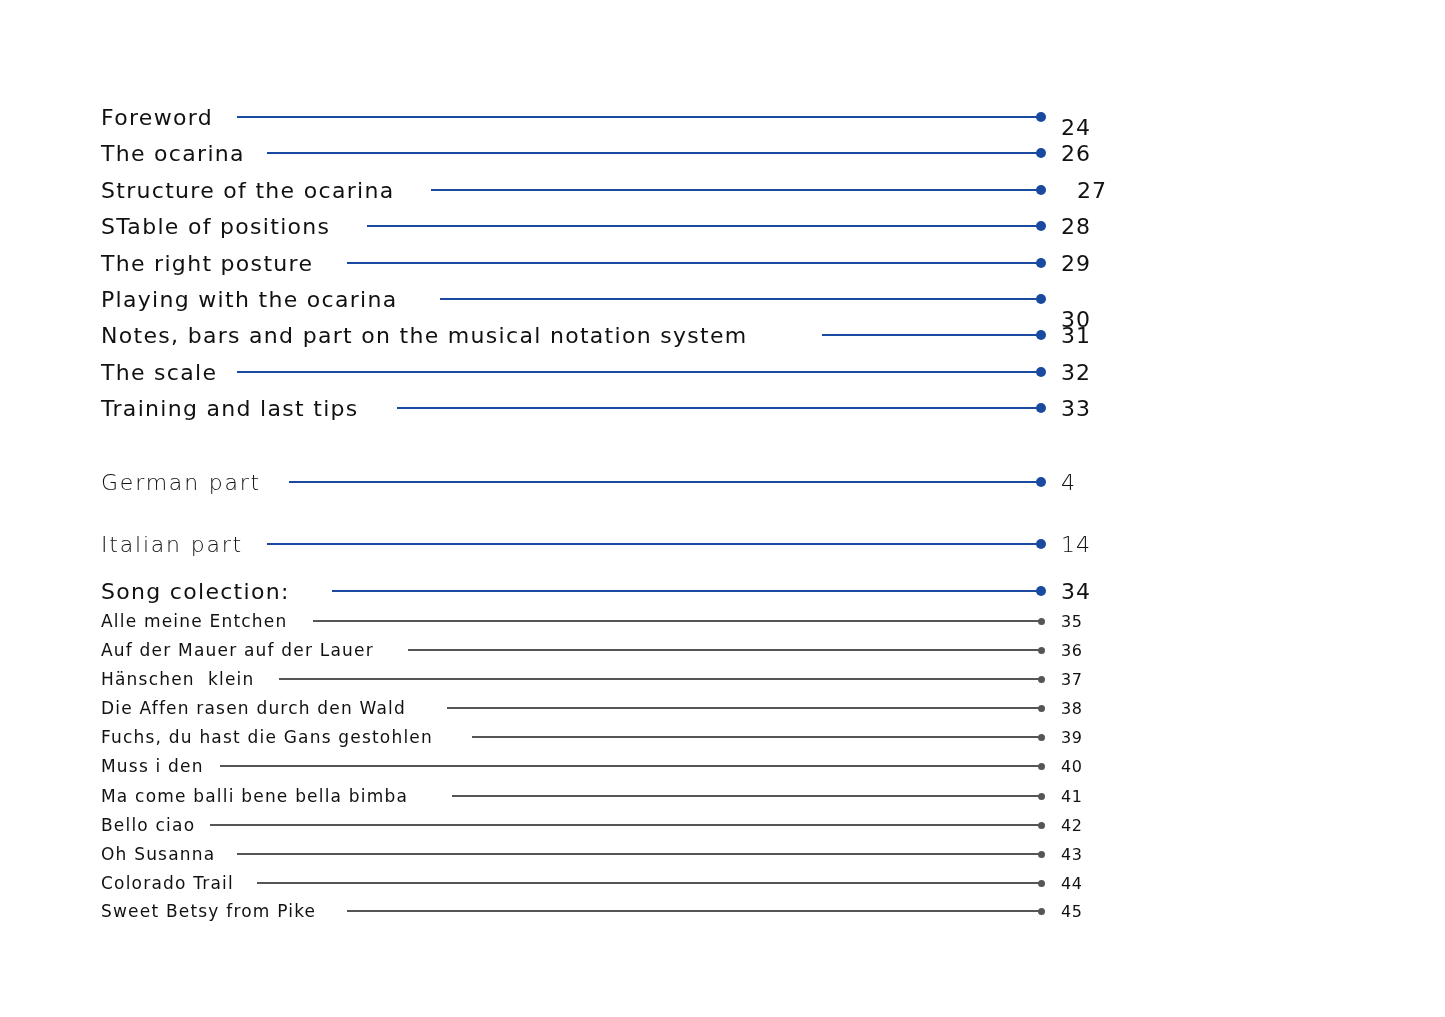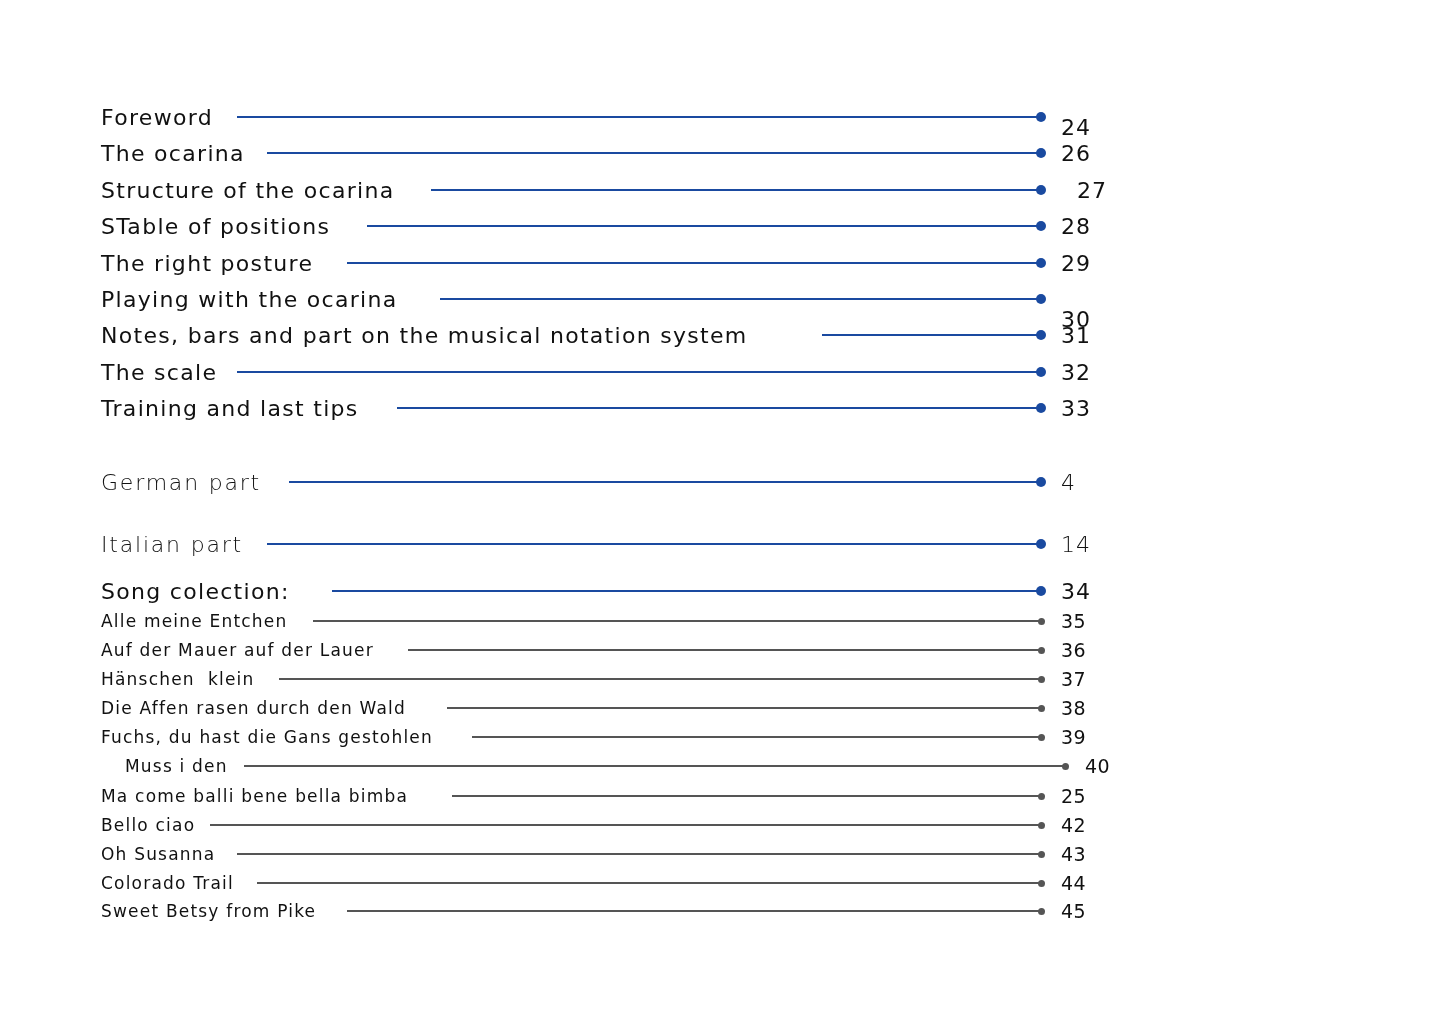--- a/index.html
+++ b/index.html
@@ -7,21 +7,21 @@
   .row{position:absolute;left:101px;width:1000px;display:flex;align-items:center;}
   .label{white-space:pre;}
   .leader{position:absolute;height:2px;}
   .dot{position:absolute;border-radius:50%;}
   .page{position:absolute;left:1061px;}
   .main .label{font-size:22px;letter-spacing:1.3px;font-weight:500;}
   .main .page{font-size:22px;letter-spacing:1px;font-weight:500;}
   .part .label{font-size:22px;letter-spacing:1.8px;font-weight:300;}
   .part .page{font-size:22px;letter-spacing:1px;font-weight:300;}
   .song .label{font-size:17px;letter-spacing:1.2px;}
-  .song .page{font-size:19px;letter-spacing:0.5px;}
+  .song .page{font-size:16px;letter-spacing:0.5px;}
 </style>
 </head>
 <body>
 
 <div id="toc">
     <div class="row main" style="top: 101px; height: 32px;">
       <span class="label">Foreword</span>
       <div class="leader" style="left: 136px; width: 803px; top: 15px; height: 2px; background: rgb(26, 74, 160);"></div>
       <div class="dot" style="width: 10px; height: 10px; left: 935px; top: 11px; background: rgb(26, 74, 160);"></div>
       <span class="page" style="left: 960px; margin-top: 20px;">24</span>
@@ -115,31 +115,31 @@
       <div class="leader" style="left: 346px; width: 593px; top: 15.25px; height: 1.5px; background: rgb(85, 85, 85);"></div>
       <div class="dot" style="width: 7px; height: 7px; left: 936.5px; top: 12.5px; background: rgb(85, 85, 85);"></div>
       <span class="page" style="left: 960px;">38</span>
     </div>
     <div class="row song" style="top: 721px; height: 32px;">
       <span class="label">Fuchs, du hast die Gans gestohlen</span>
       <div class="leader" style="left: 371px; width: 568px; top: 15.25px; height: 1.5px; background: rgb(85, 85, 85);"></div>
       <div class="dot" style="width: 7px; height: 7px; left: 936.5px; top: 12.5px; background: rgb(85, 85, 85);"></div>
       <span class="page" style="left: 960px;">39</span>
     </div>
-    <div class="row song" style="top: 750px; height: 32px; margin-left: 24px;">
+    <div class="row song" style="top: 750px; height: 32px;">
       <span class="label">Muss i den</span>
       <div class="leader" style="left: 119px; width: 820px; top: 15.25px; height: 1.5px; background: rgb(85, 85, 85);"></div>
       <div class="dot" style="width: 7px; height: 7px; left: 936.5px; top: 12.5px; background: rgb(85, 85, 85);"></div>
       <span class="page" style="left: 960px;">40</span>
     </div>
     <div class="row song" style="top: 780px; height: 32px;">
       <span class="label">Ma come balli bene bella bimba</span>
       <div class="leader" style="left: 351px; width: 588px; top: 15.25px; height: 1.5px; background: rgb(85, 85, 85);"></div>
       <div class="dot" style="width: 7px; height: 7px; left: 936.5px; top: 12.5px; background: rgb(85, 85, 85);"></div>
-      <span class="page" style="left: 960px;">25</span>
+      <span class="page" style="left: 960px;">41</span>
     </div>
     <div class="row song" style="top: 809px; height: 32px;">
       <span class="label">Bello ciao</span>
       <div class="leader" style="left: 109px; width: 830px; top: 15.25px; height: 1.5px; background: rgb(85, 85, 85);"></div>
       <div class="dot" style="width: 7px; height: 7px; left: 936.5px; top: 12.5px; background: rgb(85, 85, 85);"></div>
       <span class="page" style="left: 960px;">42</span>
     </div>
     <div class="row song" style="top: 838px; height: 32px;">
       <span class="label">Oh Susanna</span>
       <div class="leader" style="left: 136px; width: 803px; top: 15.25px; height: 1.5px; background: rgb(85, 85, 85);"></div>

